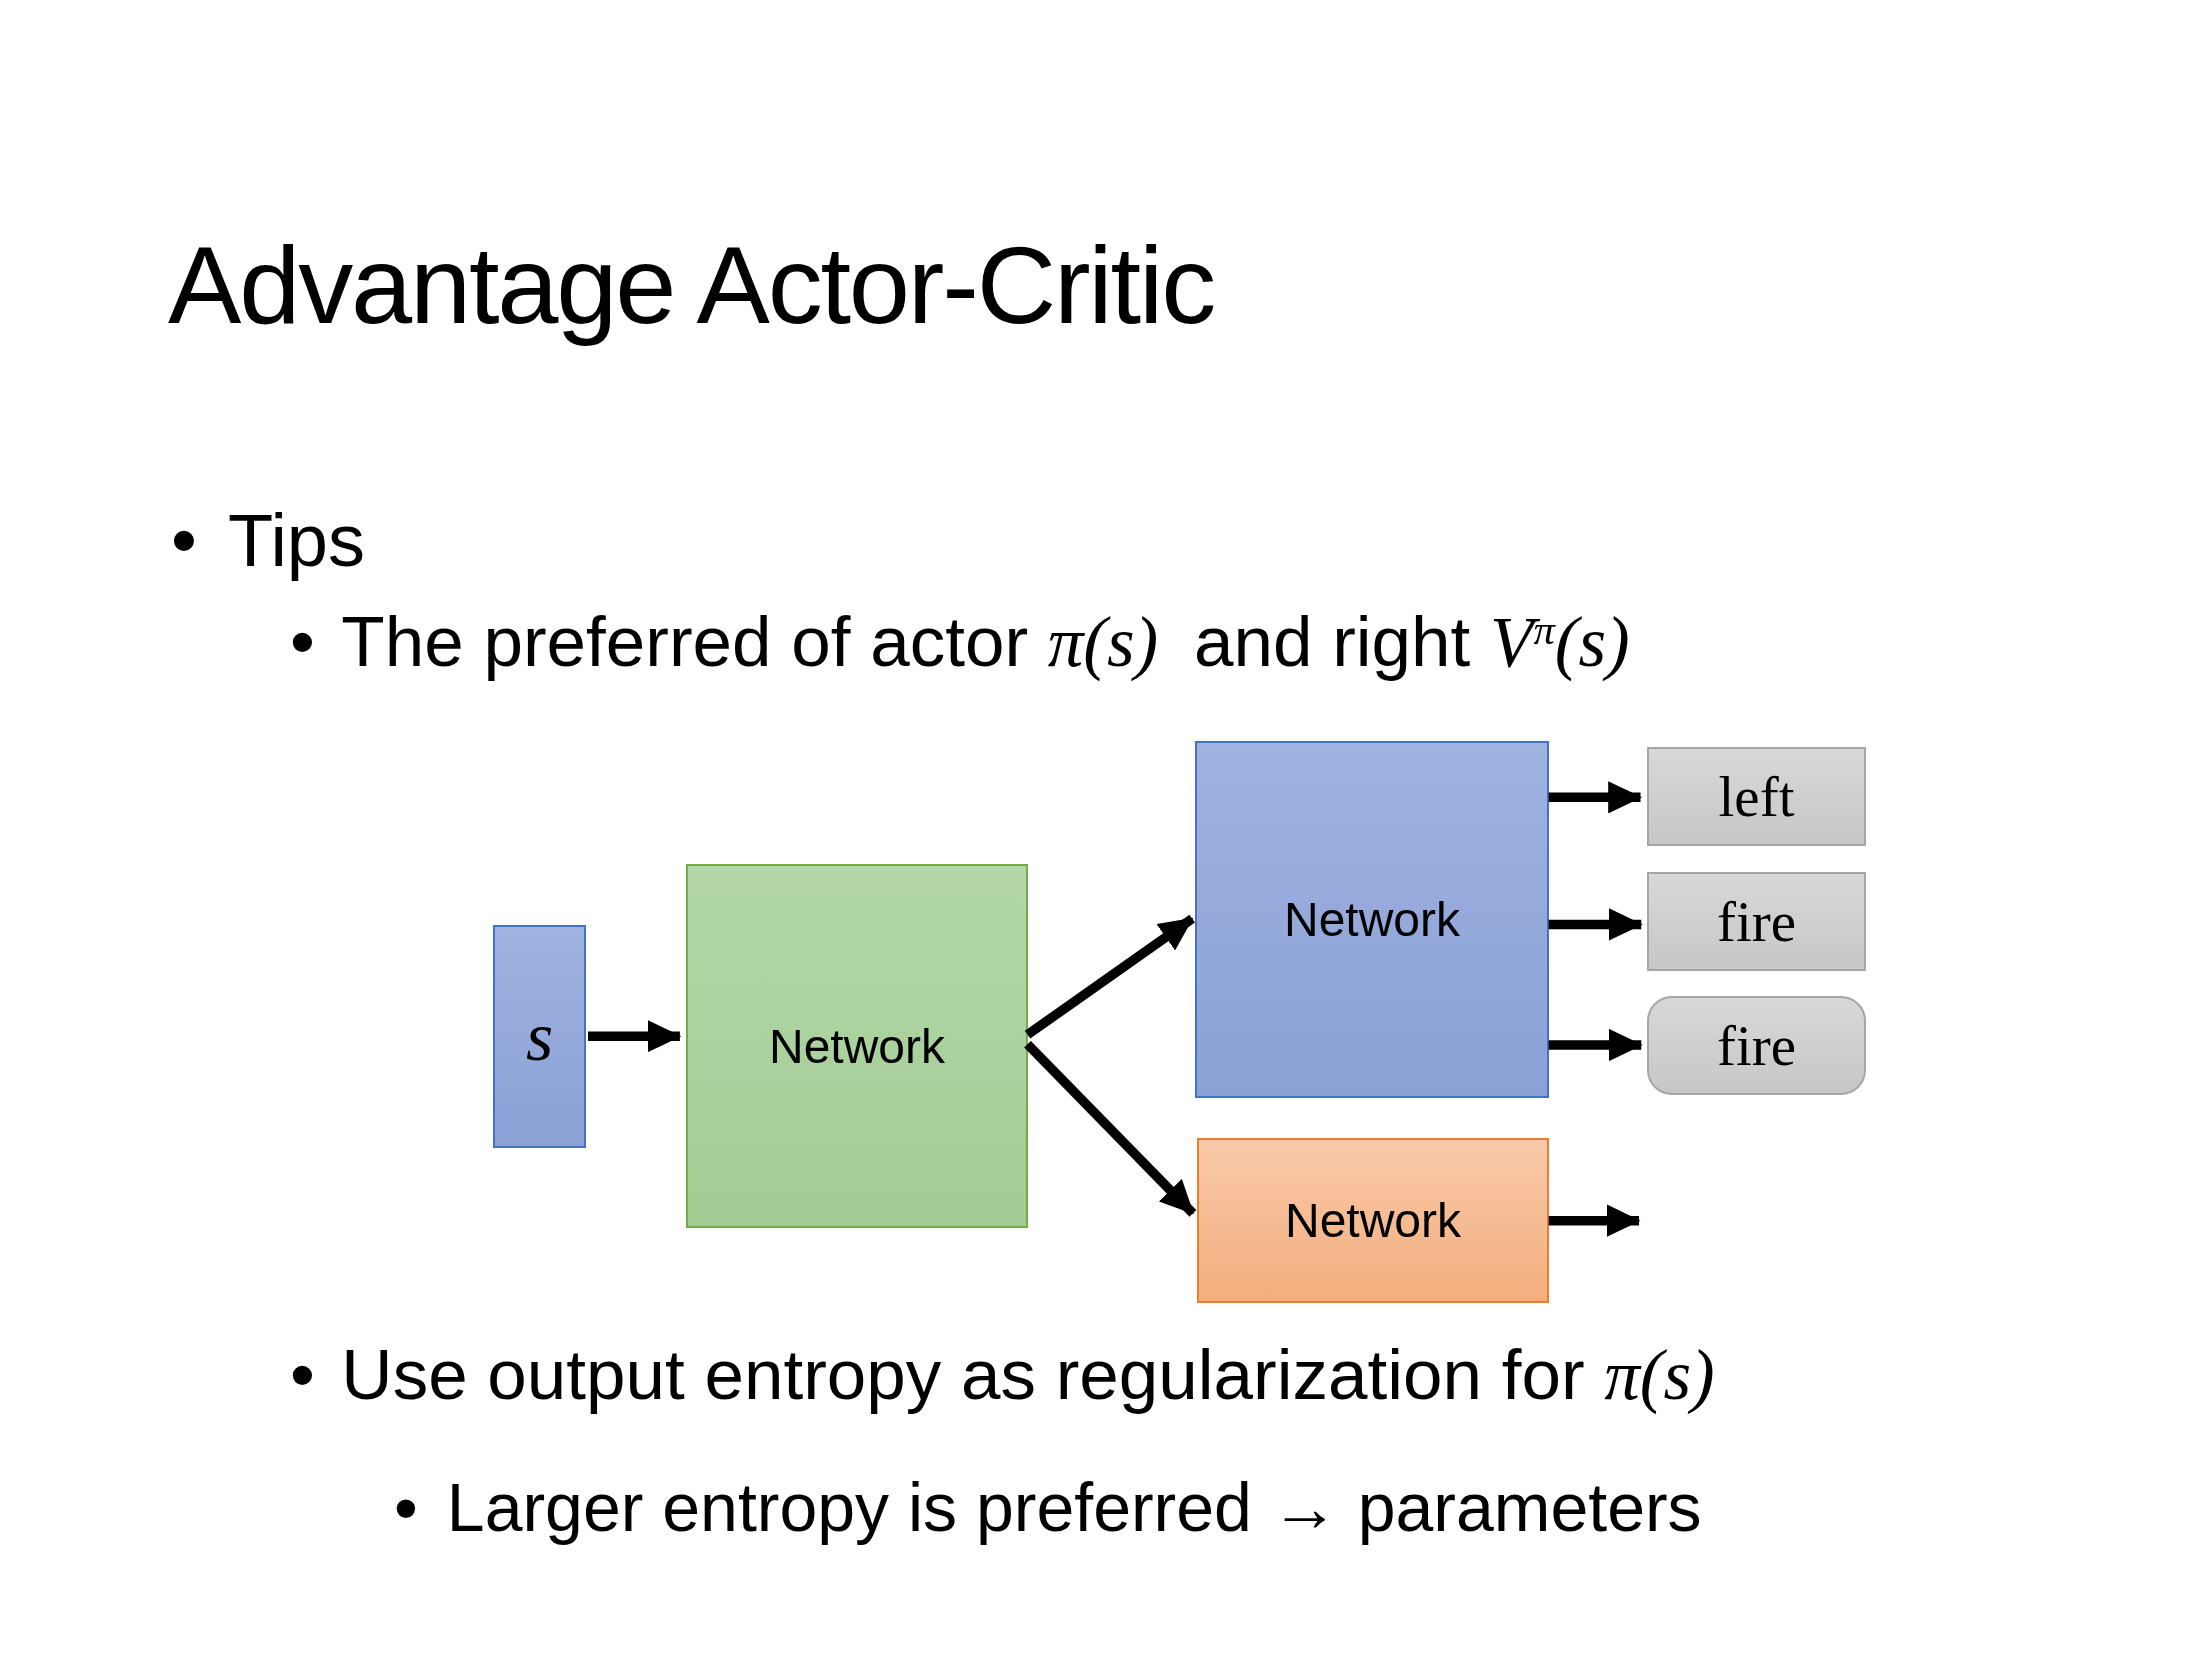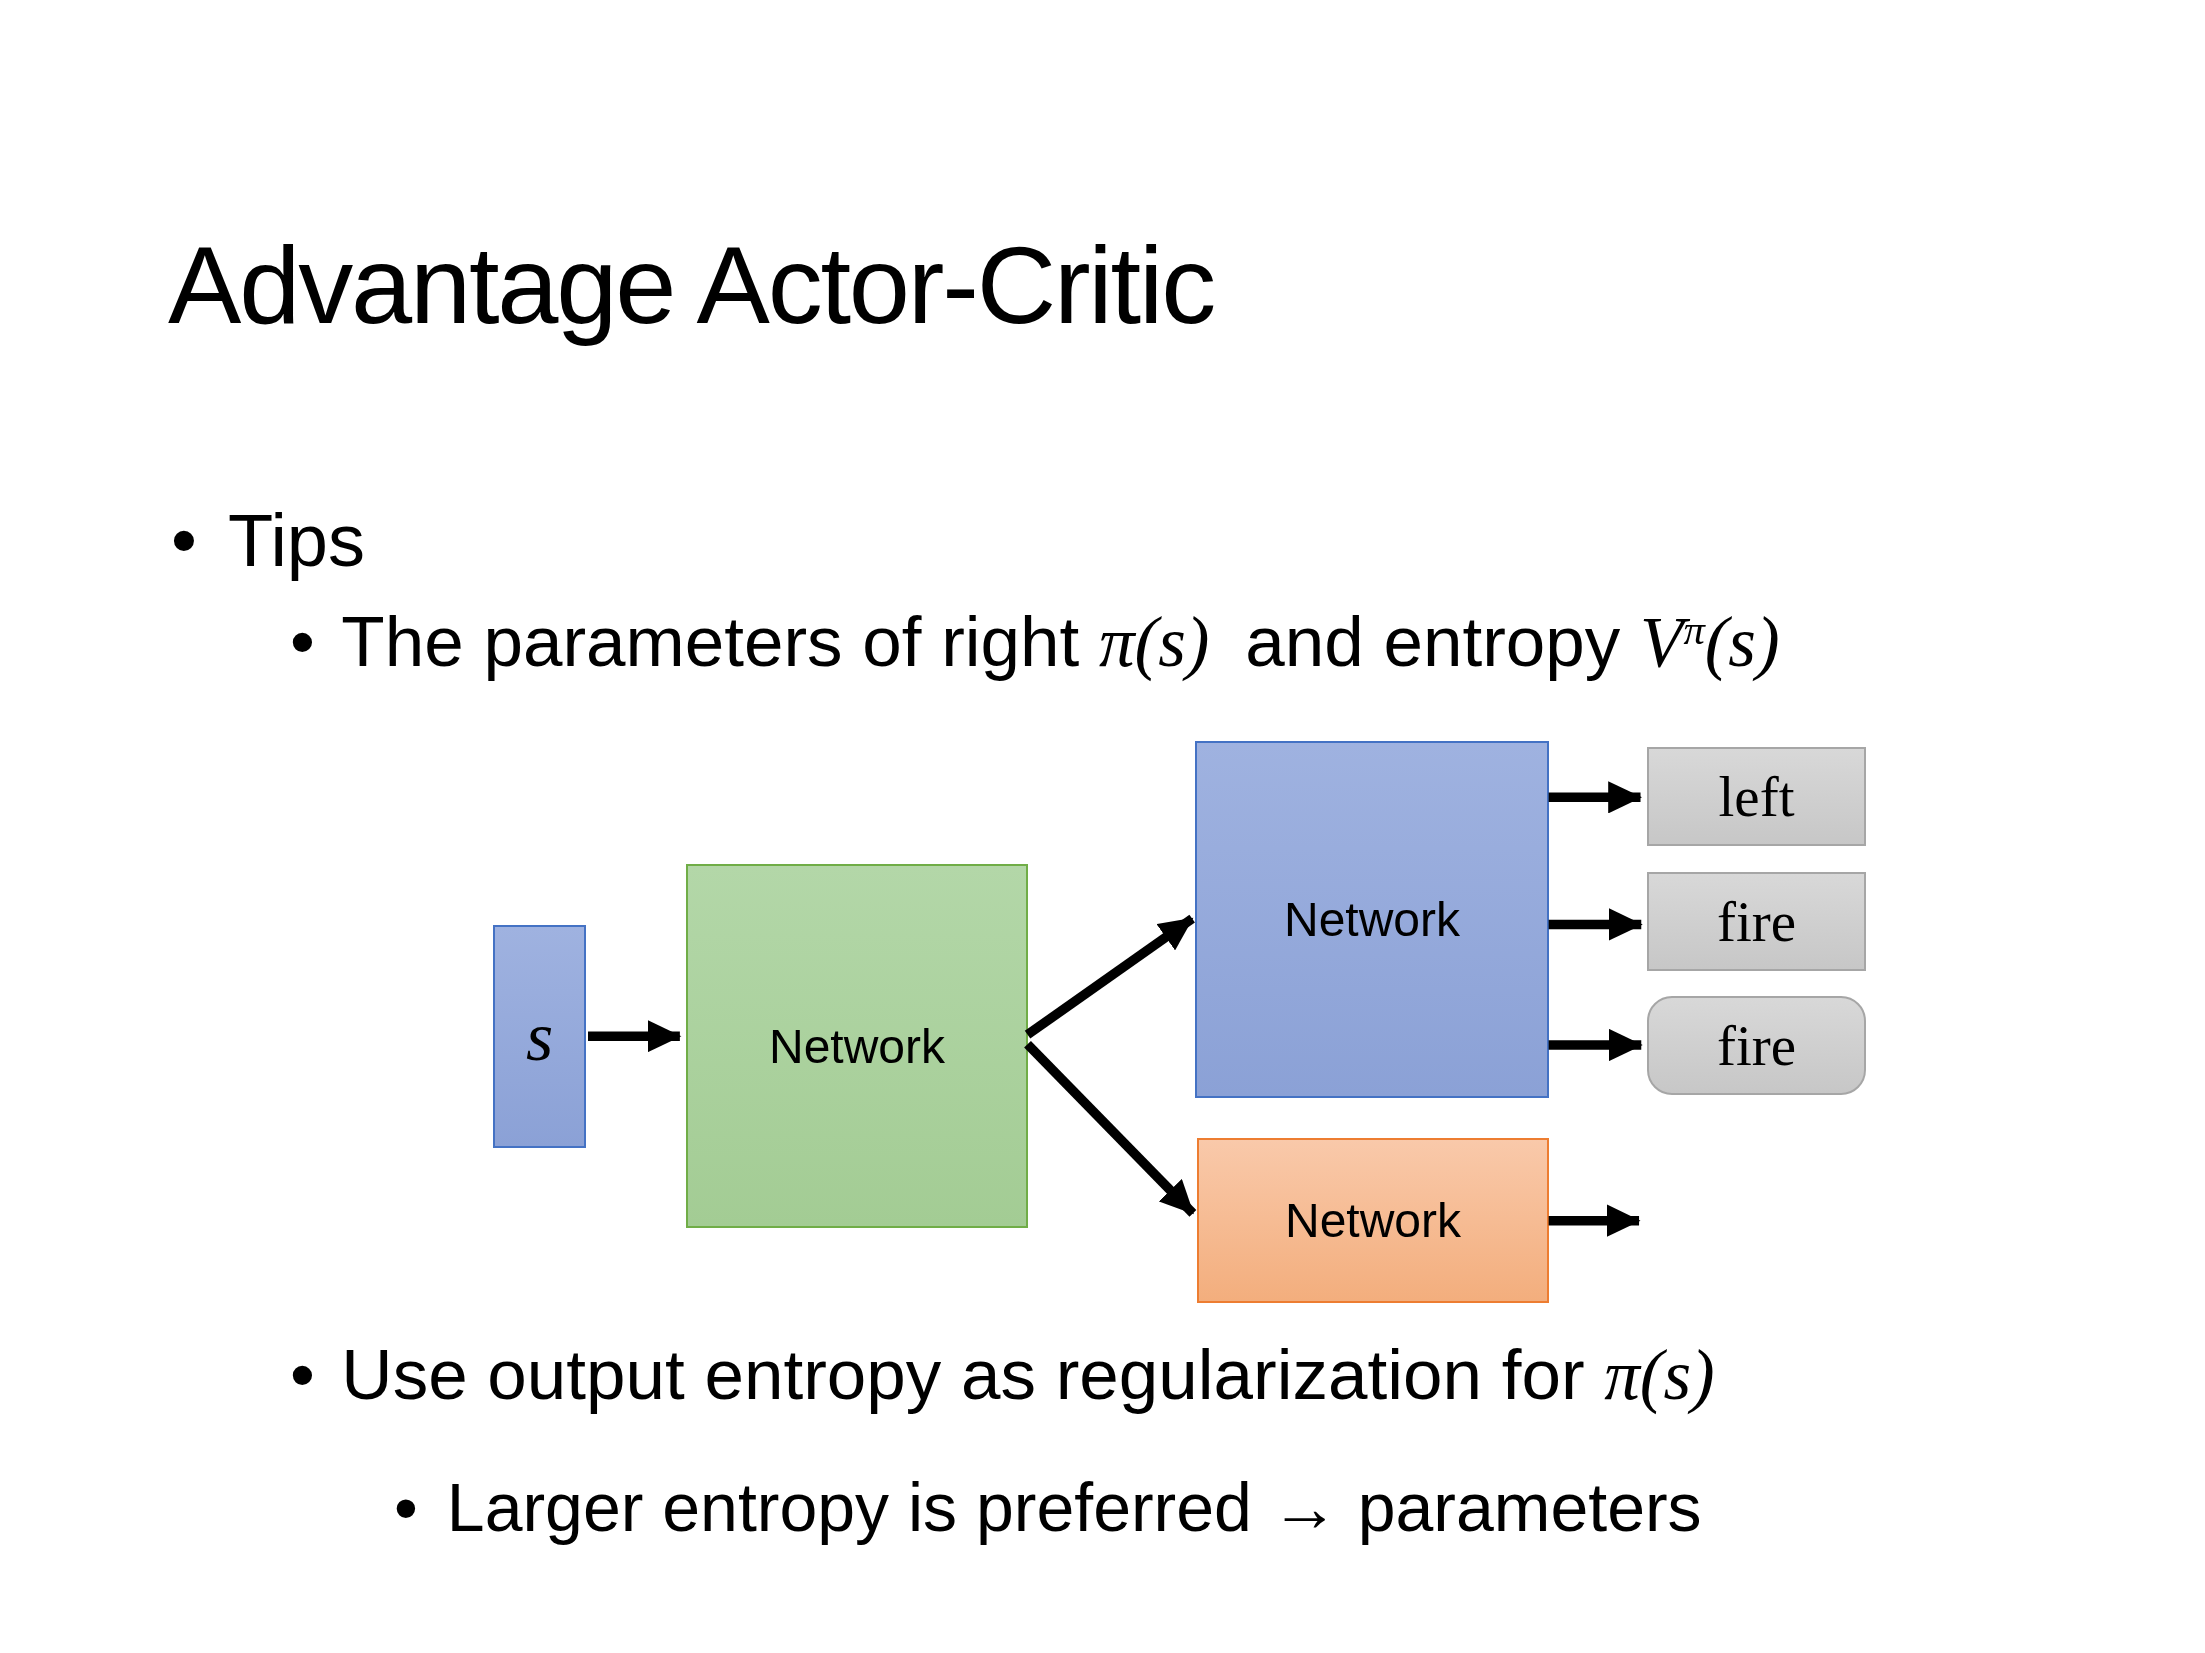--- a/index.html
+++ b/index.html
@@ -66,23 +66,23 @@
   <div class="abs title" style="left:168px;top:181px;">Advantage Actor-Critic</div>
 
   <div class="abs bullet-line" style="left:171px;top:456px;font-size:74px;">
     <span class="bullet" style="margin-right:31px;">•</span>
     <span>Tips</span>
   </div>
 
   <div class="abs bullet-line" style="left:290px;top:559px;font-size:71px;">
     <span class="bullet" style="margin-right:26.5px;">•</span>
     <span>
-      <span>The parameters of right </span>
+      <span>The preferred of actor </span>
       <span class="math">π(s)</span>
-      <span class="gap-l">and entropy </span>
+      <span class="gap-l">and right </span>
       <span class="math"><span>V</span><span class="sup">π</span><span>(s)</span></span>
     </span>
   </div>
 
   <div class="box box-input" style="left:493px;top:879px;width:93px;height:223px;">
     <span class="s-label">s</span>
   </div>
 
   <div class="box box-shared" style="left:686px;top:818px;width:342px;height:364px;">
     <span class="net-label">Network</span>

